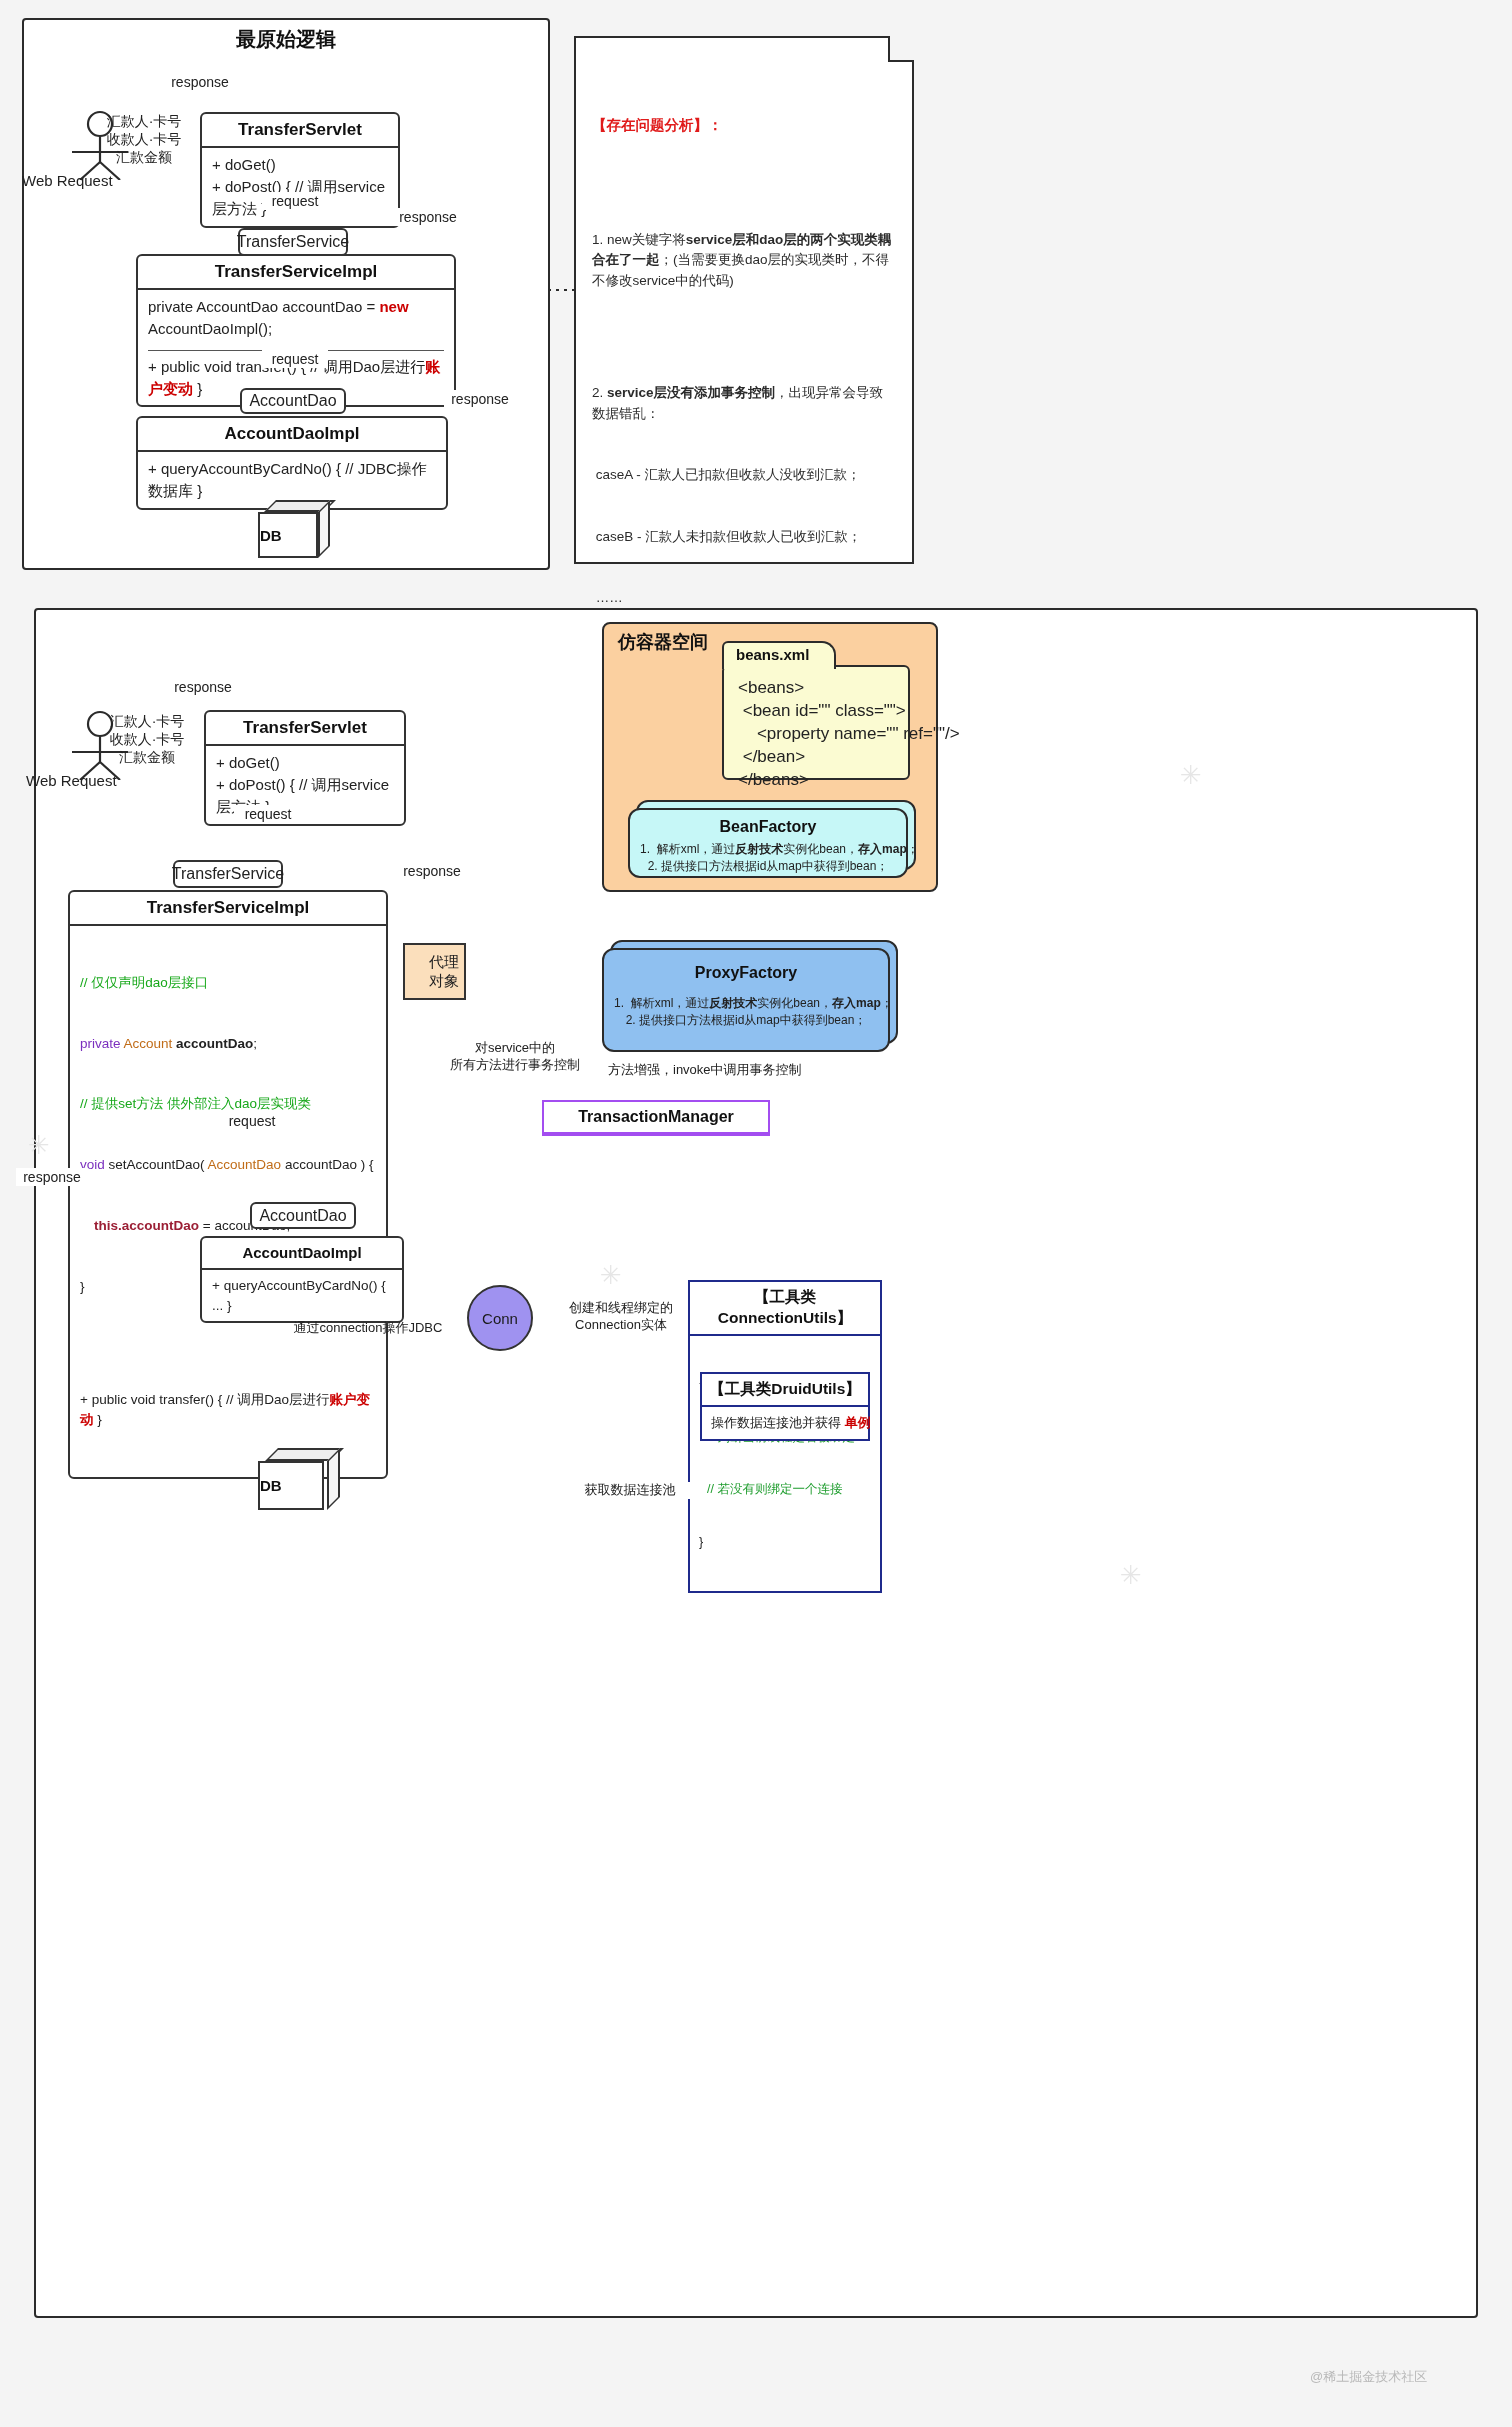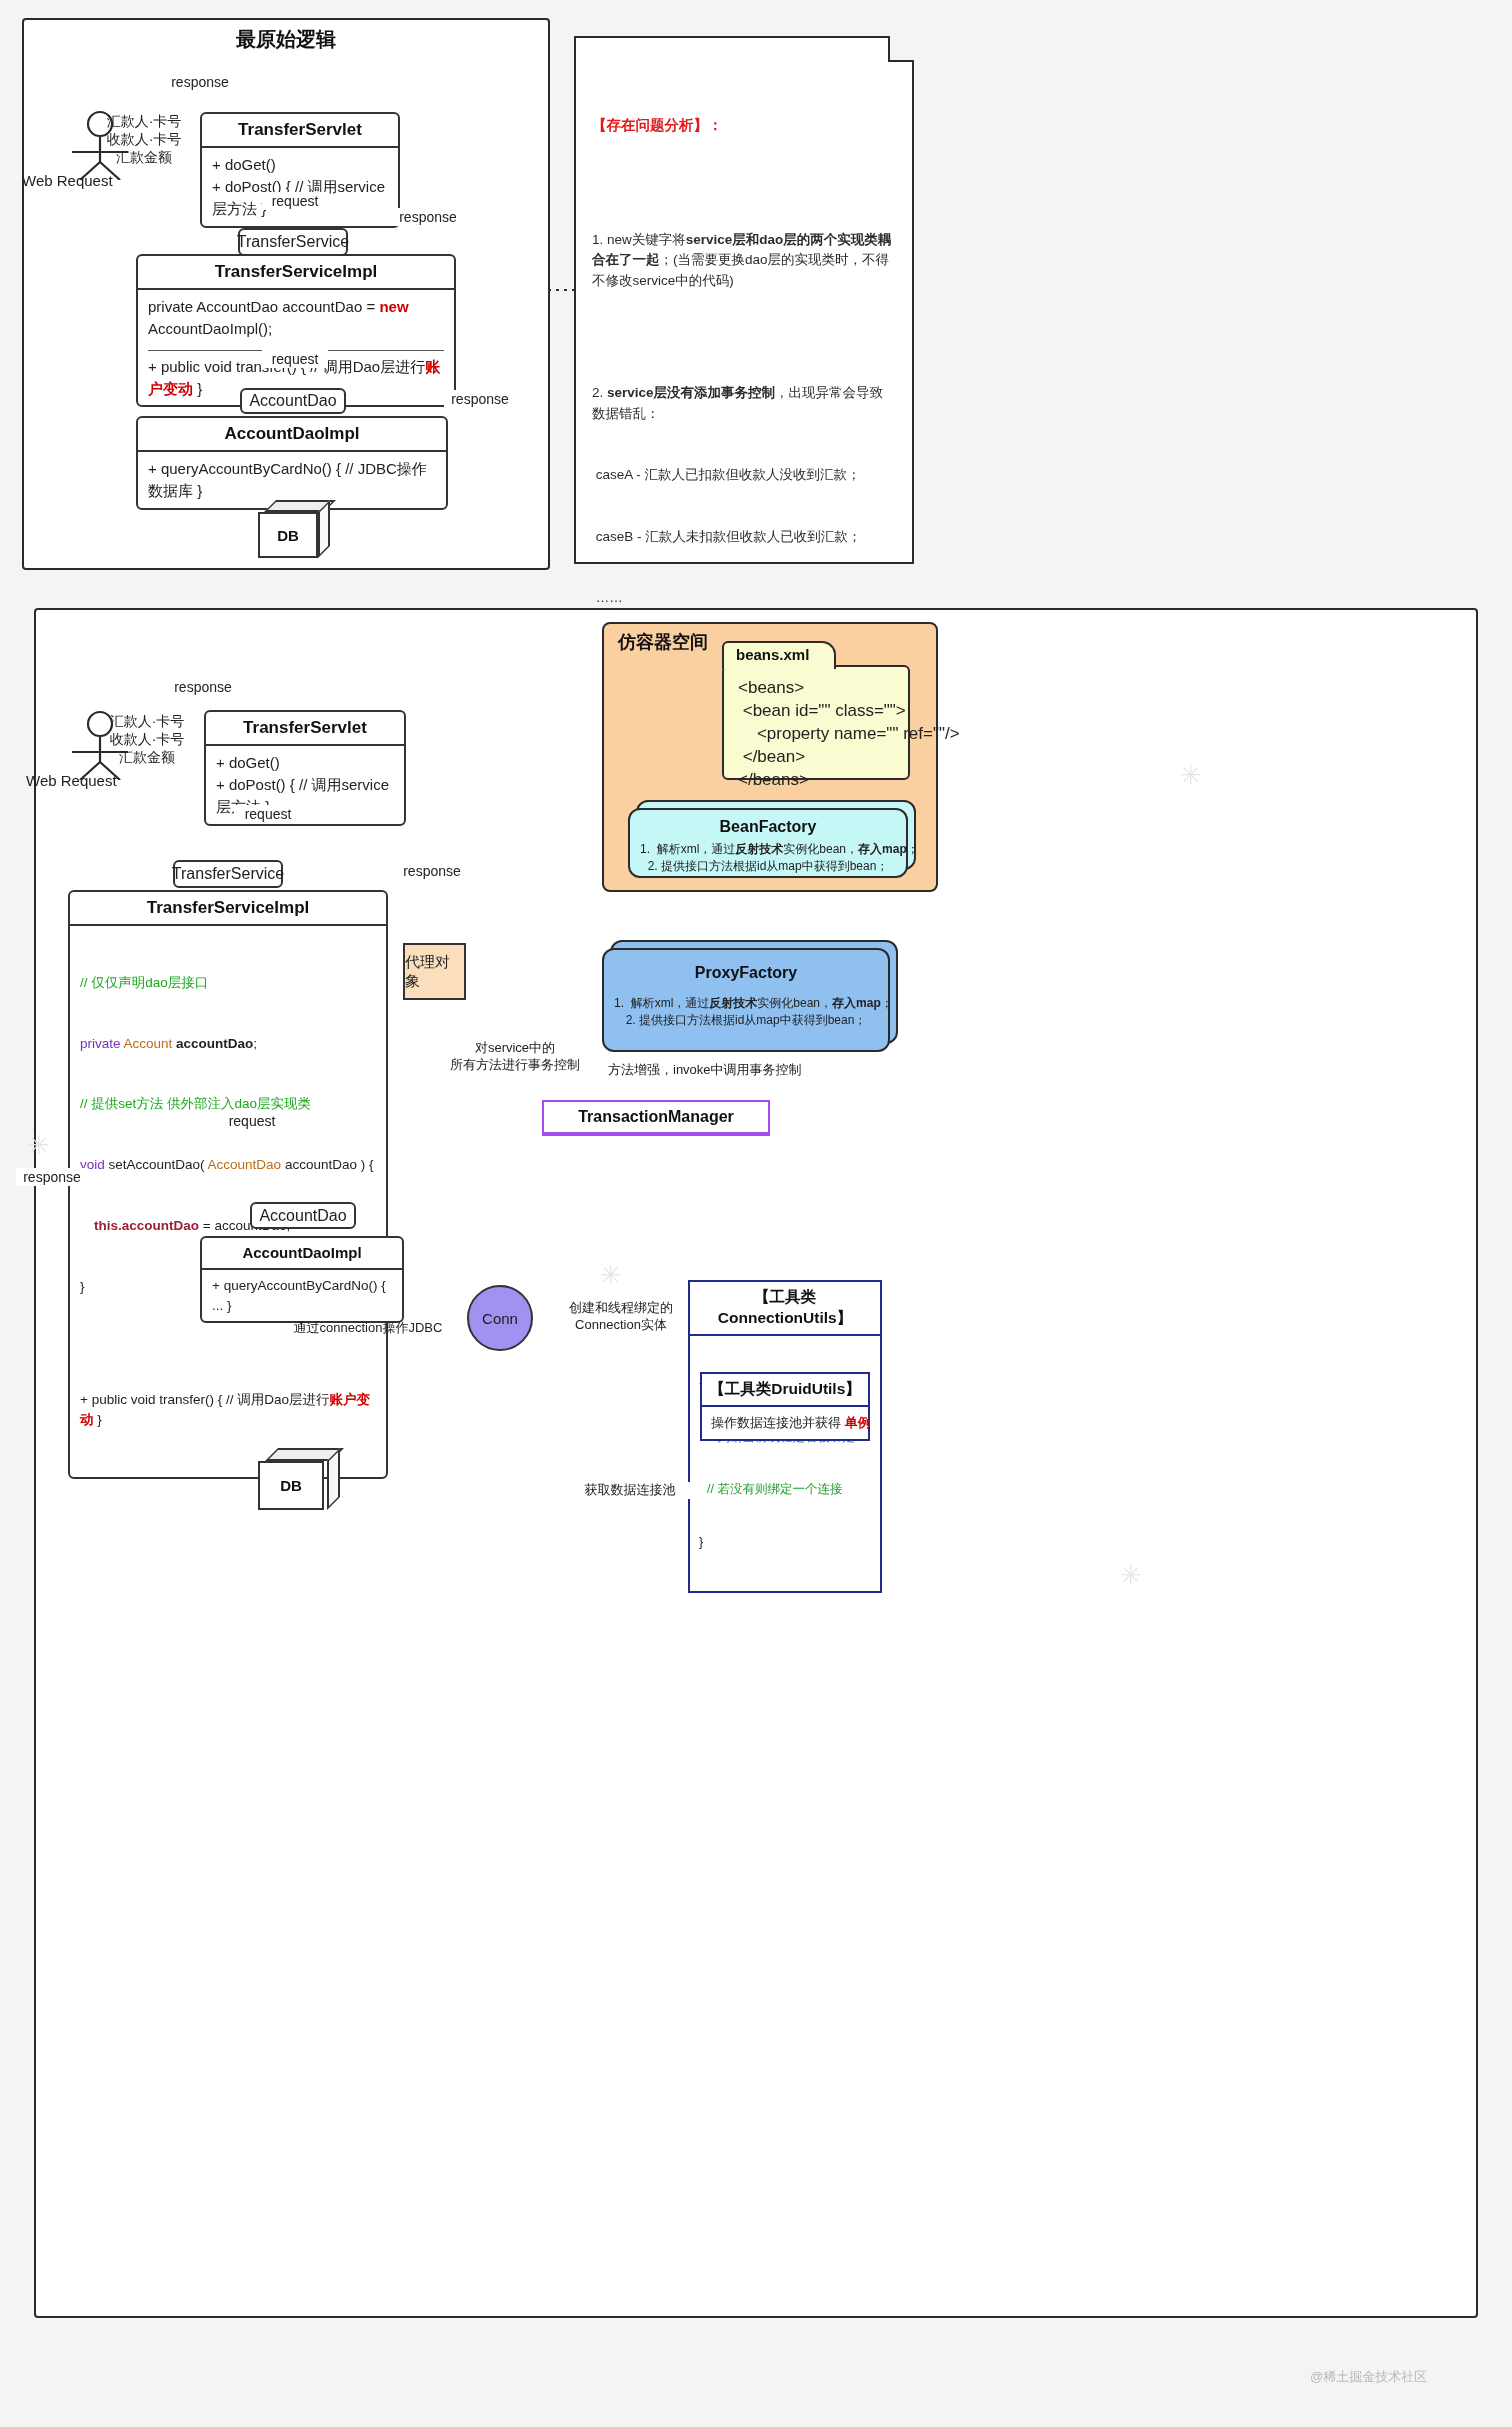--- a/index.html
+++ b/index.html
@@ -176,21 +176,21 @@
   .stack .ln  { font-size: 14px; color: #222; line-height: 1.45; white-space: pre;}
   .cyan .back, .cyan .front { background: #c6f7f7; }
   .blue .back, .blue .front { background: #8fc0f0; }
 
   
   .proxy {
     position: absolute;
     background: #fbdfbc;
     border: 2px solid #333;
     display: flex; align-items: center; justify-content: center;
-    font-size: 15px; color: #222;
+    font-size: 15px; color: #222; padding-left: 24px;
   }
 
   
   .purple-box {
     position: absolute;
     background: #fff;
     border: 2px solid #a34df0;
   }
   .purple-box .hdr {
     text-align: center; font-weight: bold; font-size: 16px; color: #111;
@@ -225,21 +225,21 @@
     border-radius: 50%;
     display: flex; align-items: center; justify-content: center;
     font-size: 15px; color: #1b1b1b;
   }
 
   
   .db3d { position: absolute; }
   .db3d .face {
     position: absolute; left: 0; bottom: 0;
     background: #fff; border: 2px solid #333;
-    display: flex; align-items: center; justify-content: center;
+    display: flex; align-items: center; justify-content: flex-start;
     font-weight: bold; font-size: 15px; color: #111;
   }
   .db3d .top {
     position: absolute; left: 0; top: 0;
     background: #eee; border: 2px solid #333;
     transform: skewX(-45deg);
     transform-origin: bottom left;
   }
   .db3d .side {
     position: absolute; top: 0; right: 0;

